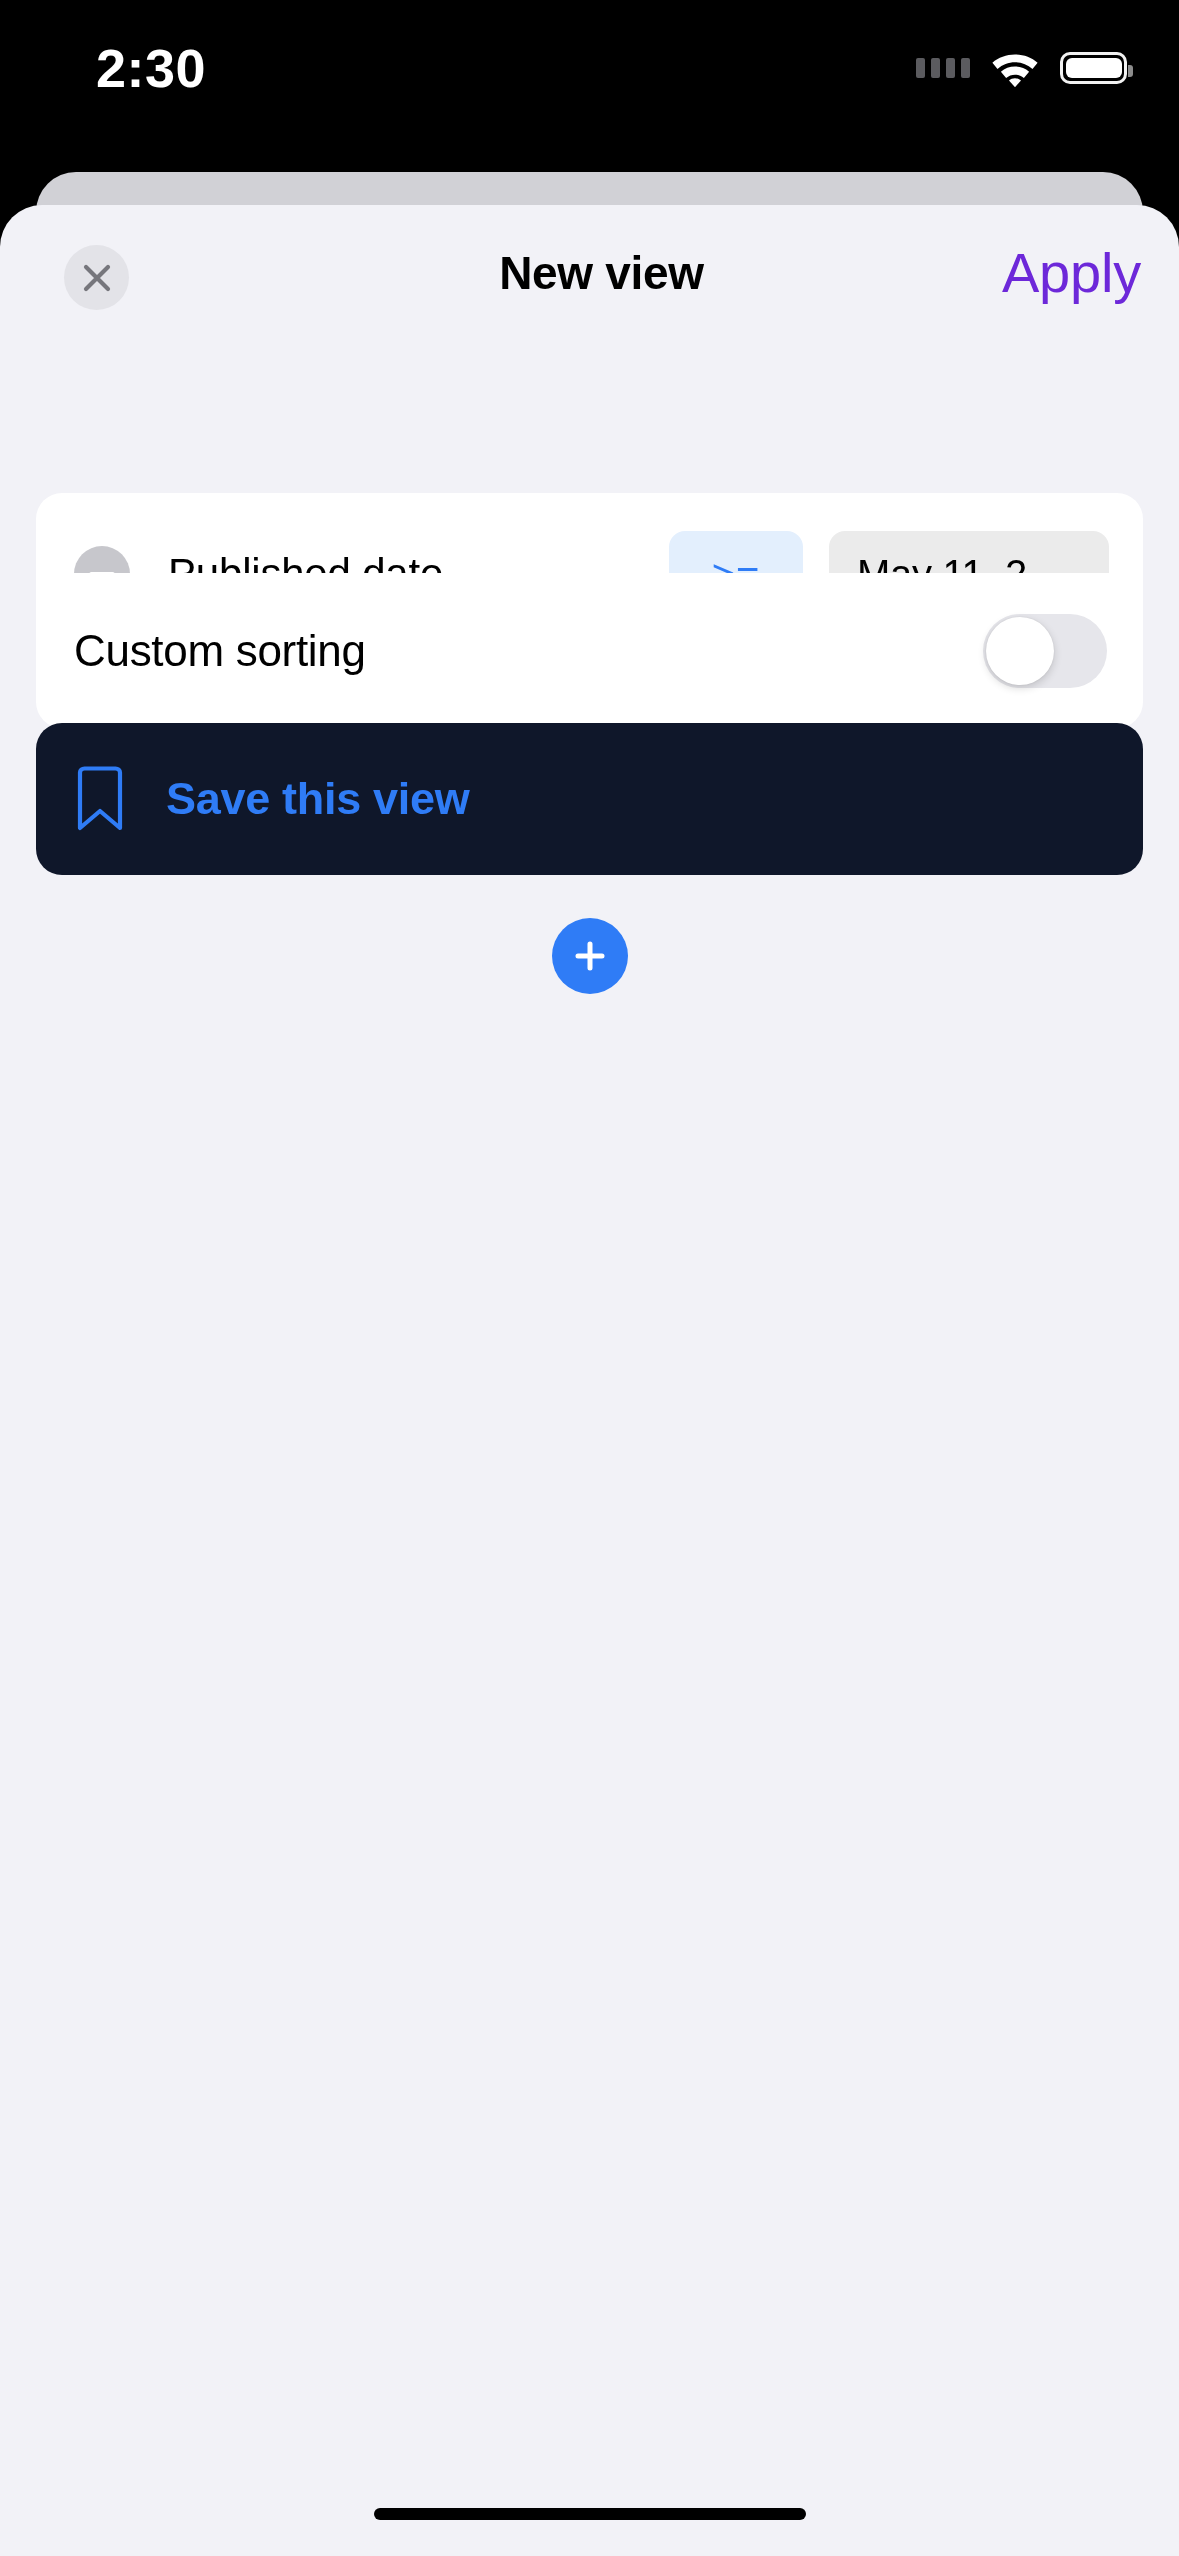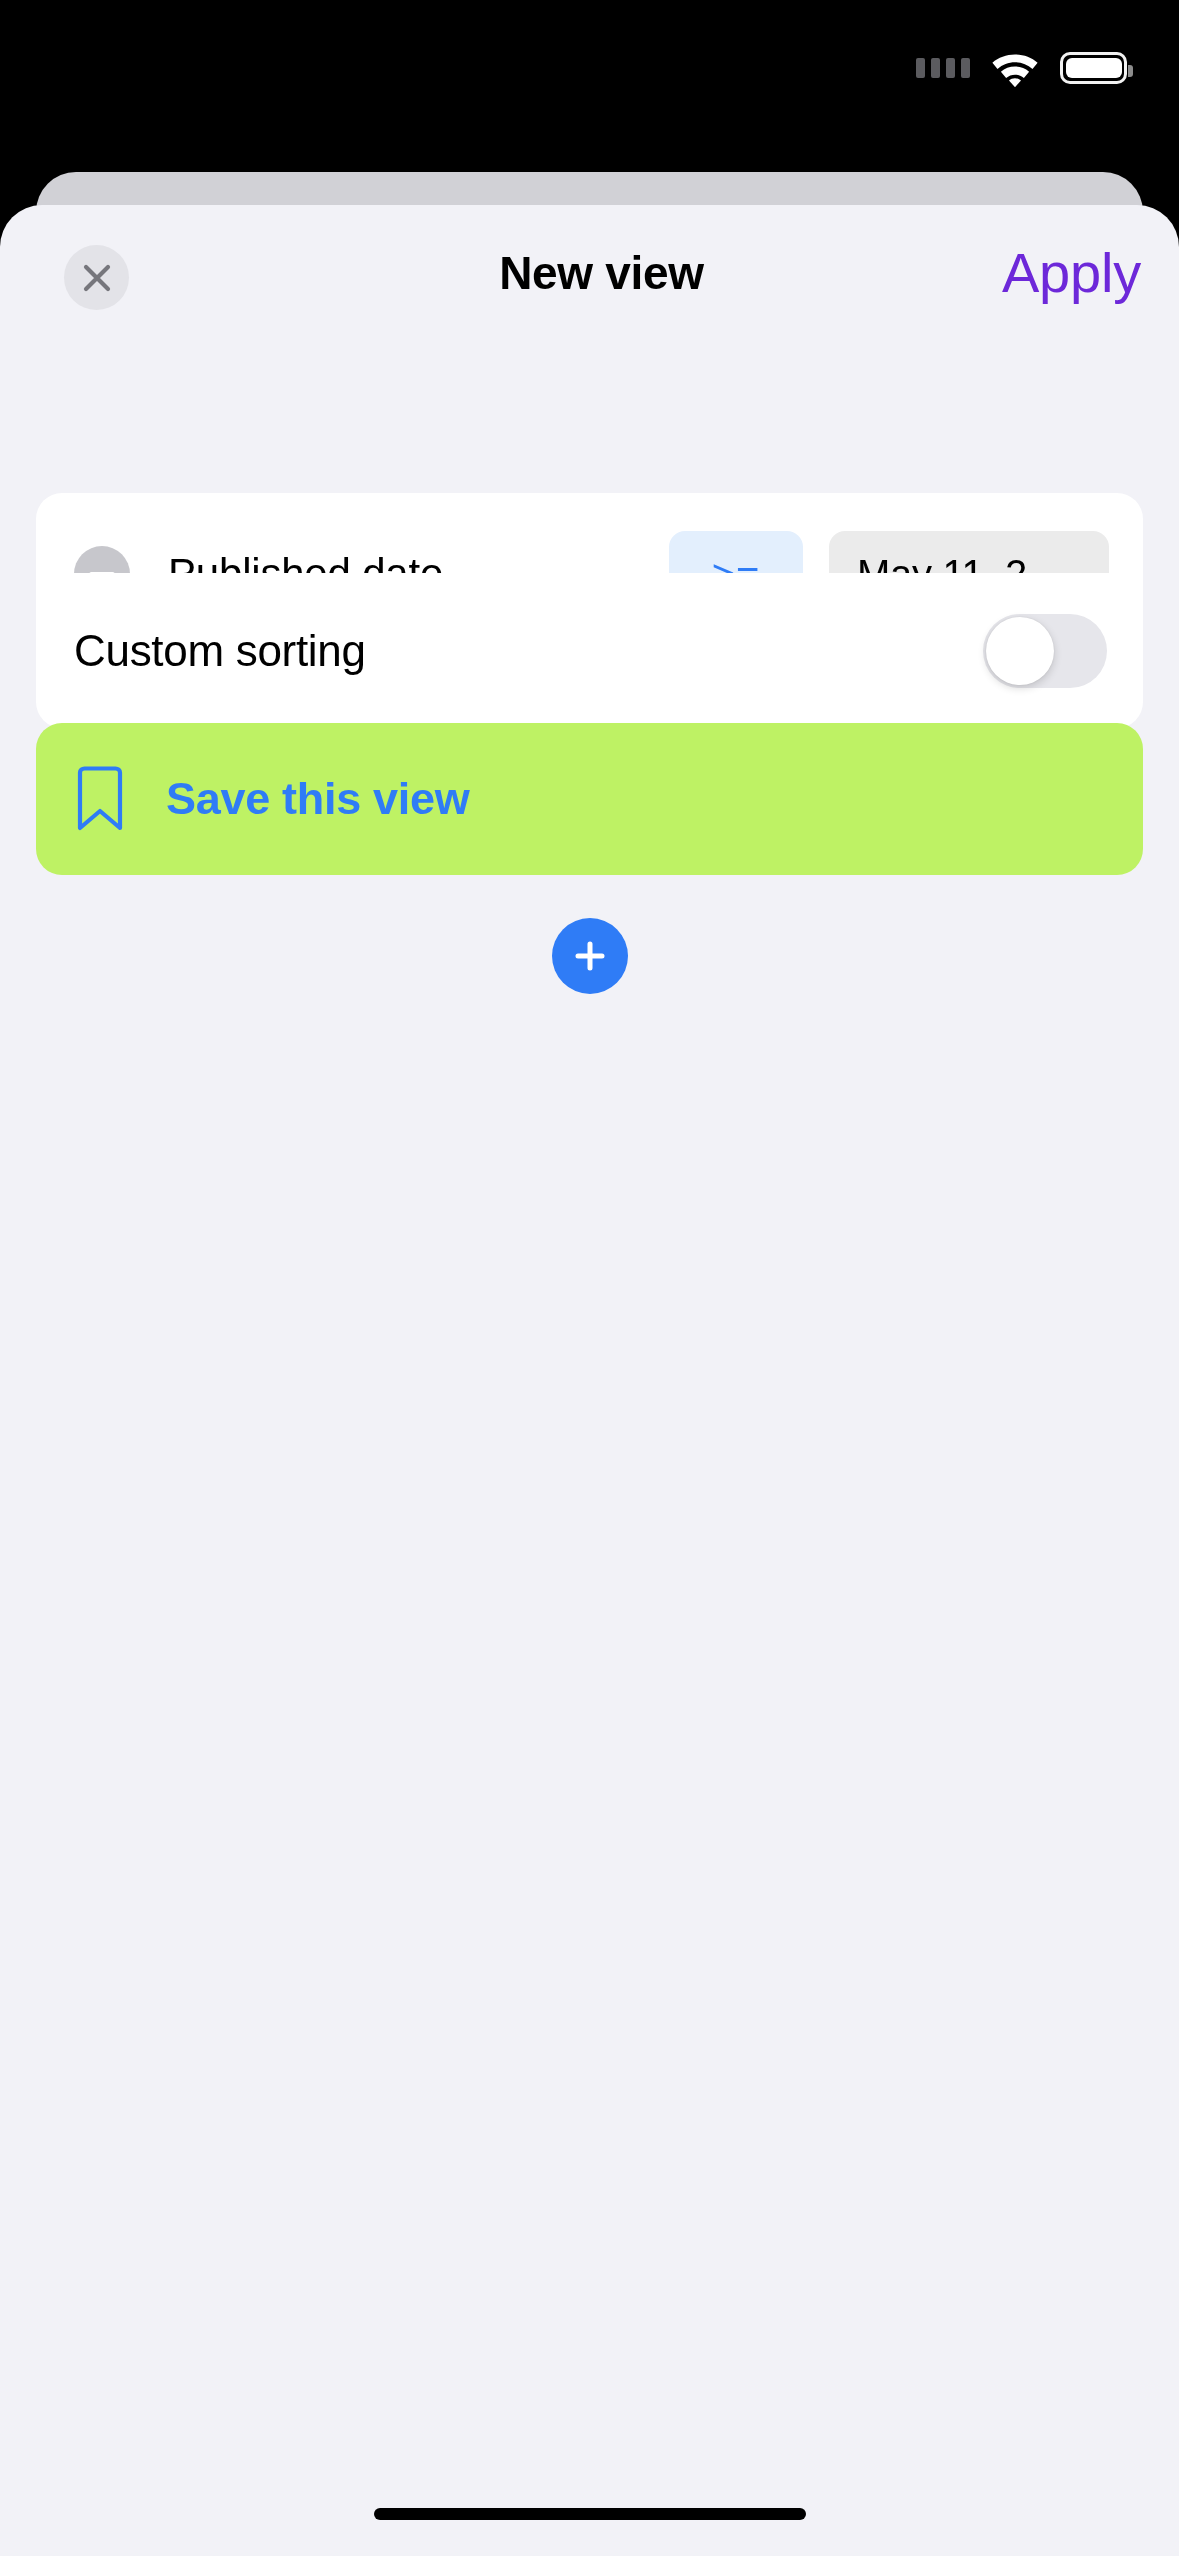--- a/index.html
+++ b/index.html
@@ -209,21 +209,21 @@
     border-radius:50%;
     background:#fff;
     box-shadow:0 3px 8px rgba(0,0,0,0.16), 0 0 2px rgba(0,0,0,0.08);
   }
 
   
   #save-card {
     position:absolute;
     left:36px; top:518px;
     width:1107px; height:152px;
-    background:#bef264;
+    background:#0f172a;
     border-radius:26px;
     display:flex; align-items:center;
     padding:0 38px;
     cursor:pointer;
   }
   #save-label {
     margin-left:40px;
     font-size:45px; font-weight:bold; color:#2f7cf6;
     letter-spacing:-0.3px;
   }
@@ -241,20 +241,21 @@
 
   
   #sheet-body { position:relative; width:100%; height:100%;padding-left:24px; }
 </style>
 </head>
 <body>
 
 <div id="phone">
 
   <div id="status-bar">
+    <div id="status-time">2:30</div>
     <div id="status-right">
       <span class="sig-dots">
         <i></i>
           <i></i>
           <i></i>
           <i></i>
       </span>
       <span>
         <svg class="wifi-ico" width="50" height="38" viewBox="0 0 50 38">
           <path d="M25 5.5c8.6 0 16.6 3 22.6 8.2l-5.1 6.2C37.6 15.6 31.6 13.2 25 13.2S12.4 15.6 7.5 19.9L2.4 13.7C8.4 8.5 16.4 5.5 25 5.5z" fill="#fff"></path>

